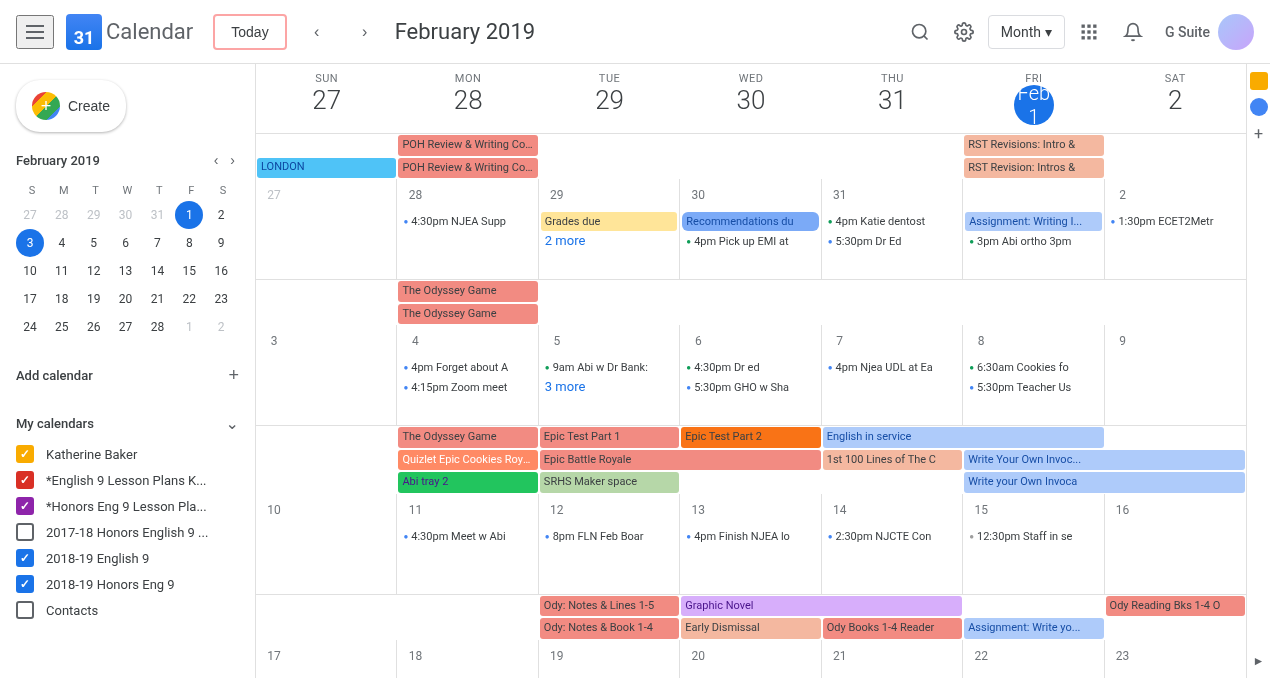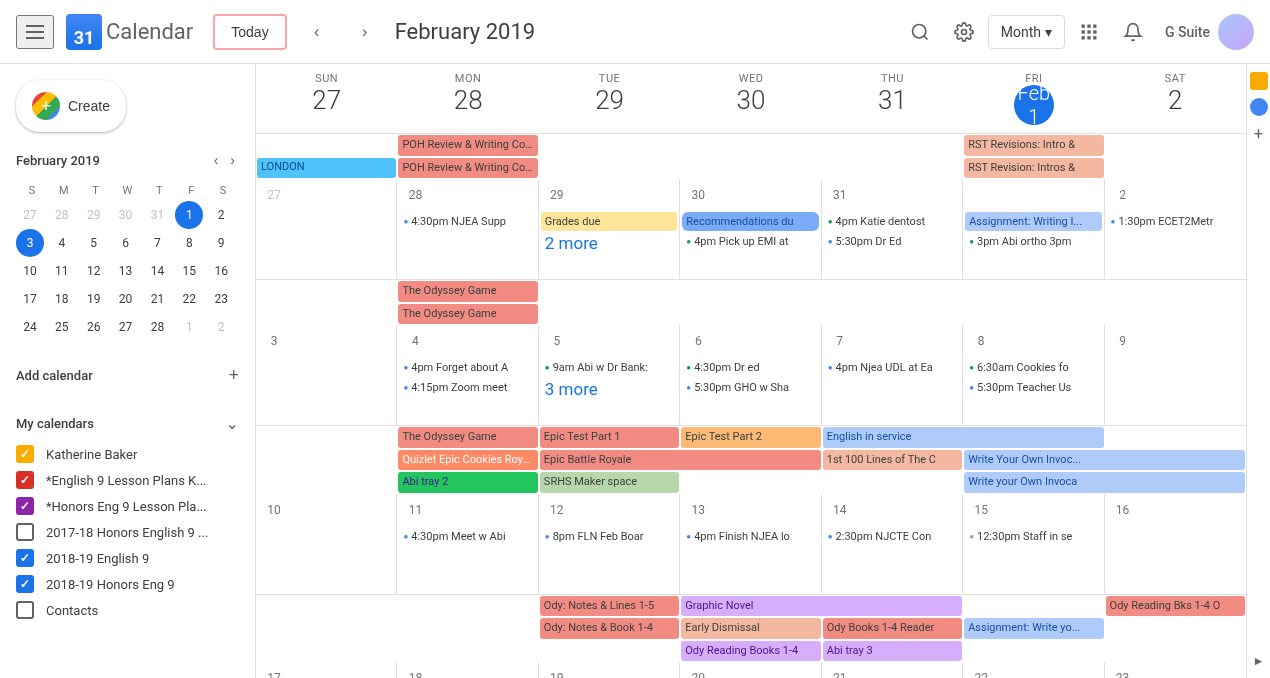--- a/index.html
+++ b/index.html
@@ -189,21 +189,21 @@
     .week-dates-row { display: grid; grid-template-columns: repeat(7, 1fr); }
     .week-cell {
       border-right: 1px solid #e0e0e0;
       min-height: 100px;
       padding: 2px;
     }
     .week-cell:last-child { border-right: none; }
     .cell-header { display: flex; justify-content: flex-start; padding: 2px 2px 2px 4px; }
 
     
-    .more-link { color: #1a73e8; cursor: pointer; font-size: 17px; padding: 1px 4px; }
+    .more-link { color: #1a73e8; cursor: pointer; font-size: 13px; padding: 1px 4px; }
   </style>
 </head>
 <body>
 
 <div class="top-header">
   <button class="hamburger">
     <span></span>
       <span></span>
       <span></span>
   </button>
@@ -520,21 +520,21 @@
               </div>
           </div>
         </div>
       </div>
 
       <div class="week-section">
         <div class="week-events-bar">
           <div></div>
           <div class="span-event bg-odyssey" style="background:#f28b82;">The Odyssey Game</div>
           <div class="span-event bg-salmon" style="background:#f28b82;">Epic Test Part 1</div>
-          <div class="span-event bg-peach" style="background:#fdba74;">Epic Test Part 2</div>
+          <div class="span-event bg-peach" style="background:#f97316;">Epic Test Part 2</div>
           <div class="span-event span-2 bg-english" style="background:#aecbfa;color:#174ea6;">English in service</div>
           <div></div>
         </div>
         <div class="week-events-bar">
           <div></div>
           <div class="span-event bg-quizlet" style="background:#ff8a65;color:white;">Quizlet Epic Cookies Royale</div>
           <div class="span-event span-2 bg-salmon" style="background:#f28b82;">Epic Battle Royale</div>
           <div class="span-event bg-peach" style="background:#f4b8a0;">1st 100 Lines of The C</div>
           <div class="span-event span-2 bg-english" style="background:#aecbfa;color:#174ea6;">Write Your Own Invoc...</div>
           <div></div>
@@ -602,29 +602,20 @@
           <div class="span-event bg-salmon" style="background:#f28b82;">Ody Reading Bks 1-4 O</div>
           <div></div>
         </div>
         <div class="week-events-bar">
           <div></div>
           <div></div>
           <div class="span-event bg-salmon" style="background:#f28b82;">Ody: Notes &amp; Book 1-4</div>
           <div class="span-event bg-peach" style="background:#f4b8a0;">Early Dismissal</div>
           <div class="span-event bg-odyssey" style="background:#f28b82;">Ody Books 1-4 Reader</div>
           <div class="span-event bg-english" style="background:#aecbfa;color:#174ea6;">Assignment: Write yo...</div>
-          <div></div>
-        </div>
-        <div class="week-events-bar">
-          <div></div>
-          <div></div>
-          <div></div>
-          <div class="span-event bg-honors" style="background:#d7aefb;color:#4a148c;">Ody Reading Books 1-4</div>
-          <div class="span-event bg-honors" style="background:#d7aefb;color:#4a148c;">Abi tray 3</div>
-          <div></div>
           <div></div>
         </div>
         <div class="week-dates-row">
           <div class="week-cell">
             <div class="cell-header">
                 <span class="cell-date">17</span>
               </div>
           </div>
           <div class="week-cell">
             <div class="cell-header">

